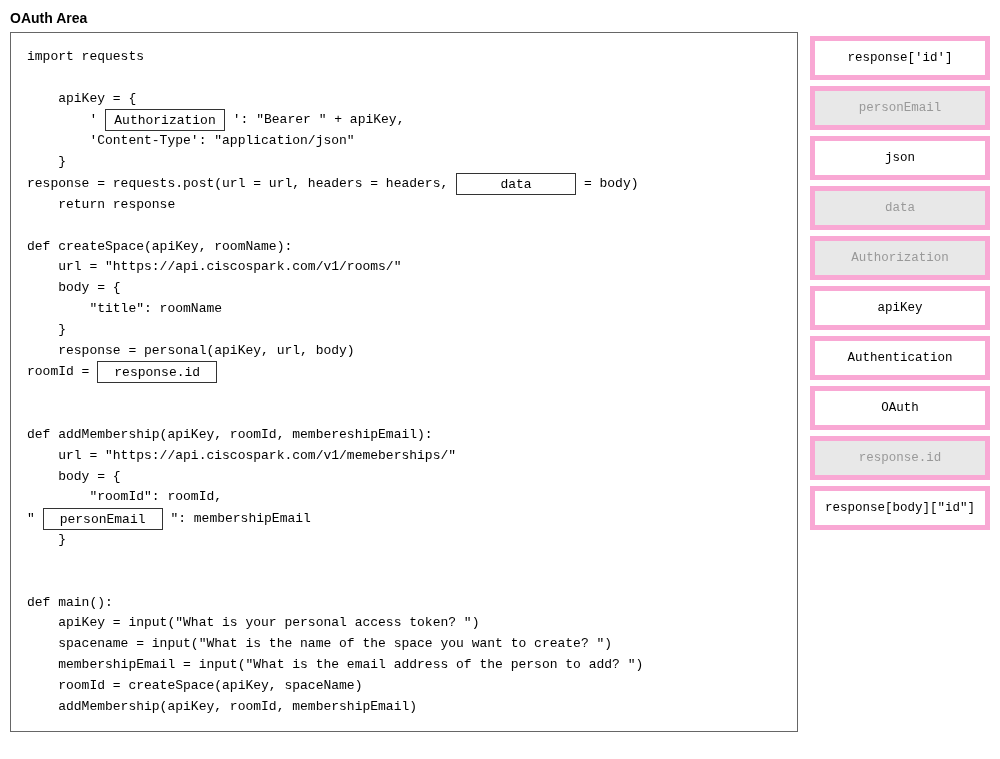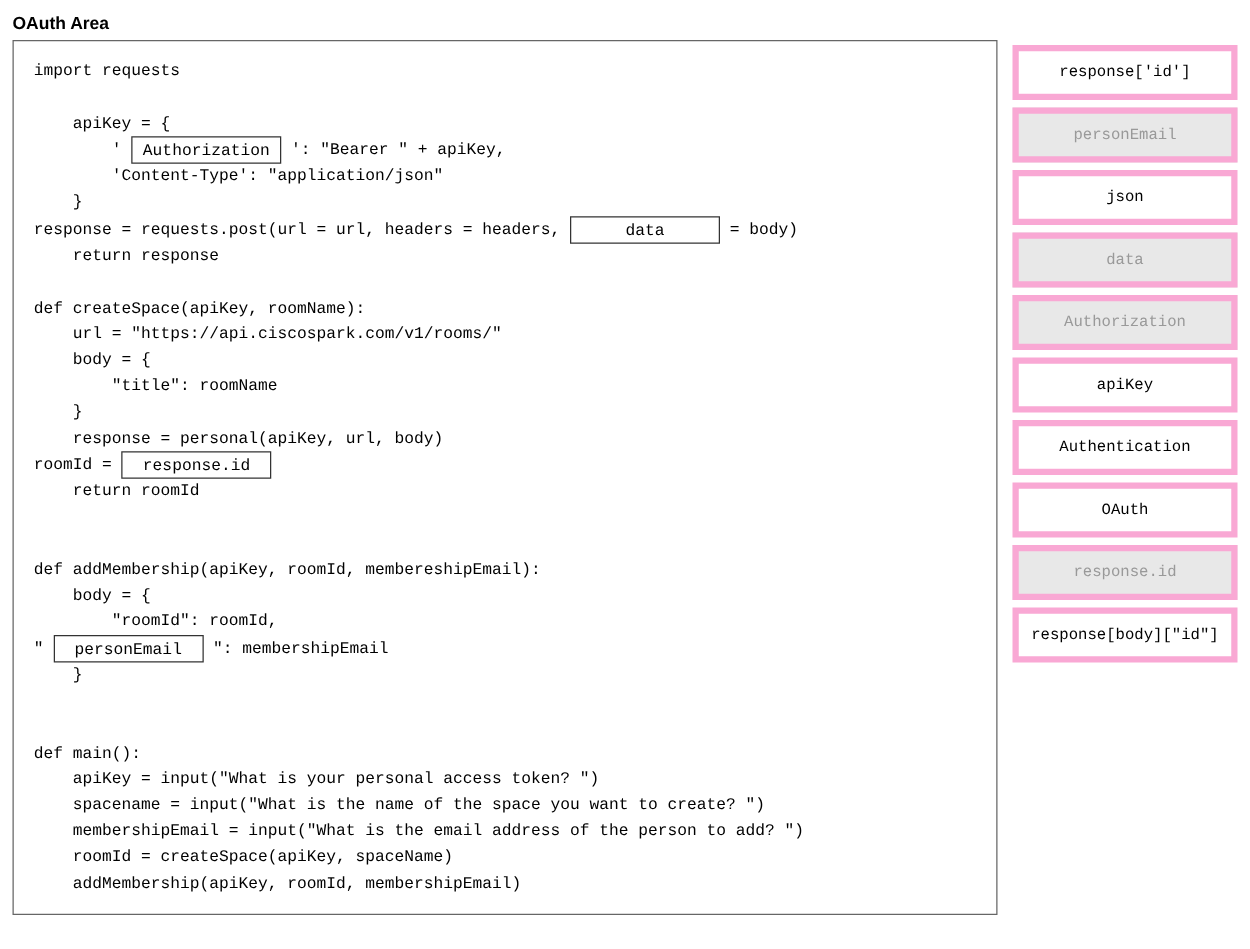--- a/index.html
+++ b/index.html
@@ -111,25 +111,25 @@
     <div class="code-line">    body = {</div>
     <div class="code-line">        "title": roomName</div>
     <div class="code-line">    }</div>
     <div class="code-line">    response = personal(apiKey, url, body)</div>
 
     <div style="font-family:'Courier New',monospace;font-size:13px;line-height:1.6;display:flex;align-items:center;">
       <span>    roomId =&nbsp;</span>
       <span class="inline-blank">response.id</span>
     </div>
 
-    <div class="code-line">    return roomId</div>
     <div class="code-line">&nbsp;</div>
     <div class="code-line">&nbsp;</div>
 
     <div class="code-line">def addMembership(apiKey, roomId, membereshipEmail):</div>
+    <div class="code-line">    url = "https://api.ciscospark.com/v1/memeberships/"</div>
     <div class="code-line">    body = {</div>
     <div class="code-line">        "roomId": roomId,</div>
 
     <div style="font-family:'Courier New',monospace;font-size:13px;line-height:1.6;display:flex;align-items:center;">
       <span>        "&nbsp;</span>
       <span class="inline-blank">personEmail</span>
       <span>&nbsp;": membershipEmail</span>
     </div>
 
     <div class="code-line">    }</div>

